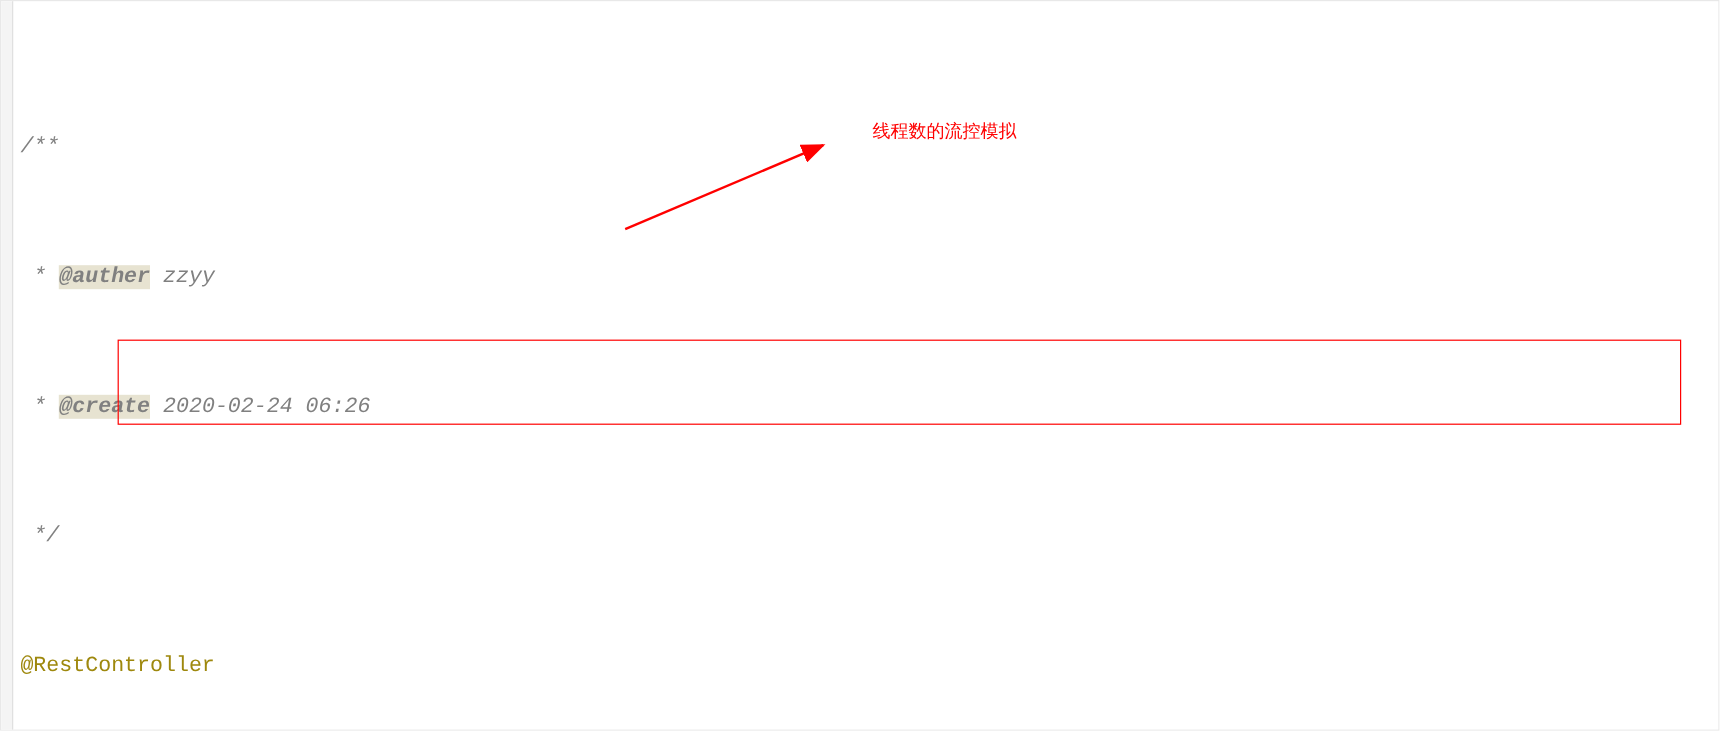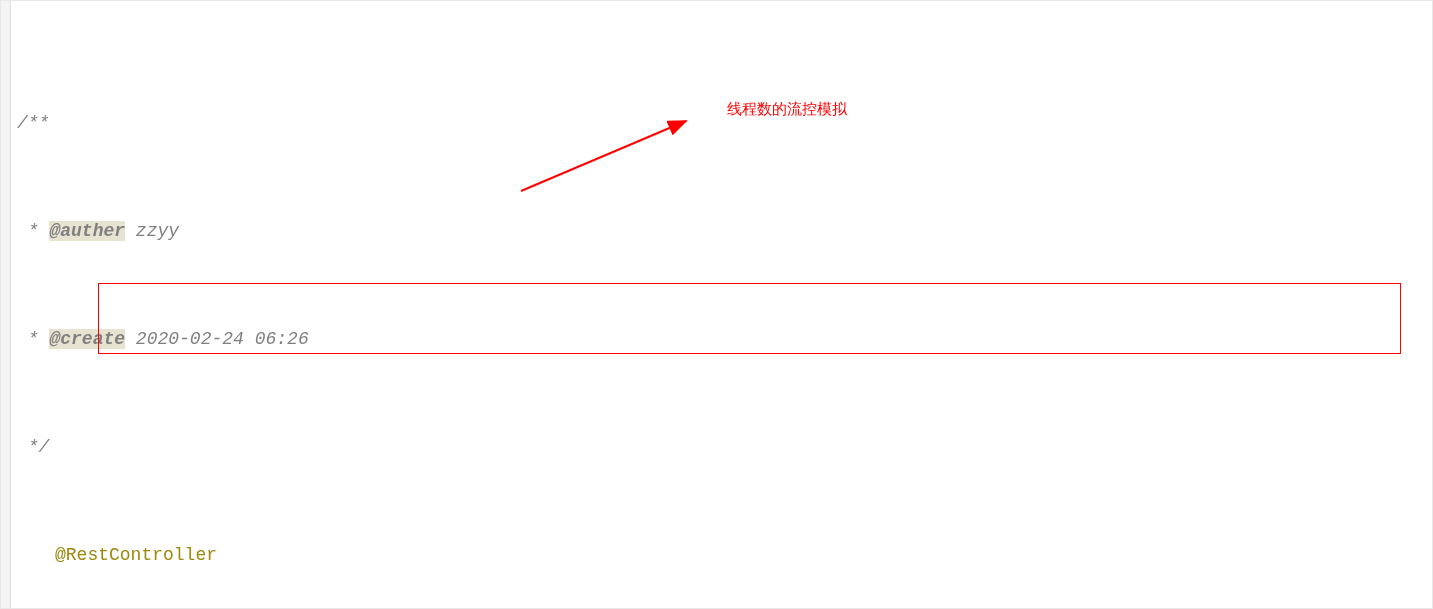--- a/index.html
+++ b/index.html
@@ -3,21 +3,21 @@
 <meta charset="utf-8">
 <style>
   * { margin: 0; padding: 0; box-sizing: border-box; }
   html, body { width: 1433px; height: 609px; background: #ffffff; font-family: "Consolas", "Courier New", monospace; font-size: 18px; overflow: hidden; }
   .editor { position: relative; width: 100%; height: 100%; background: #ffffff; border: 1px solid #e8e8e8; }
   .gutter { position: absolute; left: 0; top: 0; bottom: 0; width: 10px; background: #f4f4f4; border-right: 1px solid #e0e0e0; }
   .code-area { position: absolute; left: 10px; top: 28px; right: 0; line-height: 27px; white-space: pre; }
   .line { height: 27px; padding-left: 6px; position: relative; }
   .doc-comment { color: #808080; font-style: italic; }
   .doc-tag { background: #e7e3d1; color: #808080; font-style: italic; font-weight: bold; }
-  .annotation { color: #9e880d; margin-left: 38px; }
+  .annotation { color: #9e880d; }
   .red-box { position: absolute; border: 1.5px solid #ff0000; z-index: 3; pointer-events: none; }
   .annotation-text { position: absolute; color: #ff0000; font-family: "Microsoft YaHei", sans-serif; font-size: 15px; z-index: 4; pointer-events: none; margin-left: 29px; }
   .arrow-svg { position: absolute; z-index: 3; pointer-events: none; }
 </style>
 </head>
 <body>
 
 <div class="editor">
   <div class="gutter"></div>
 

